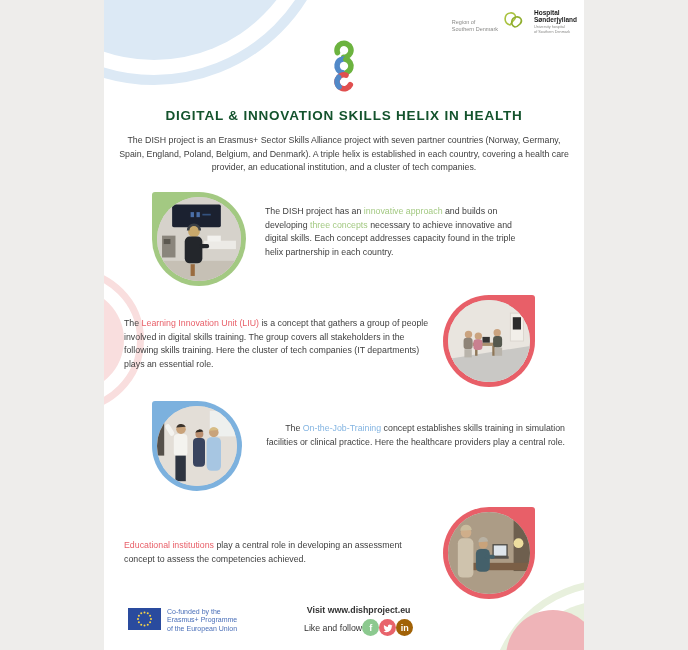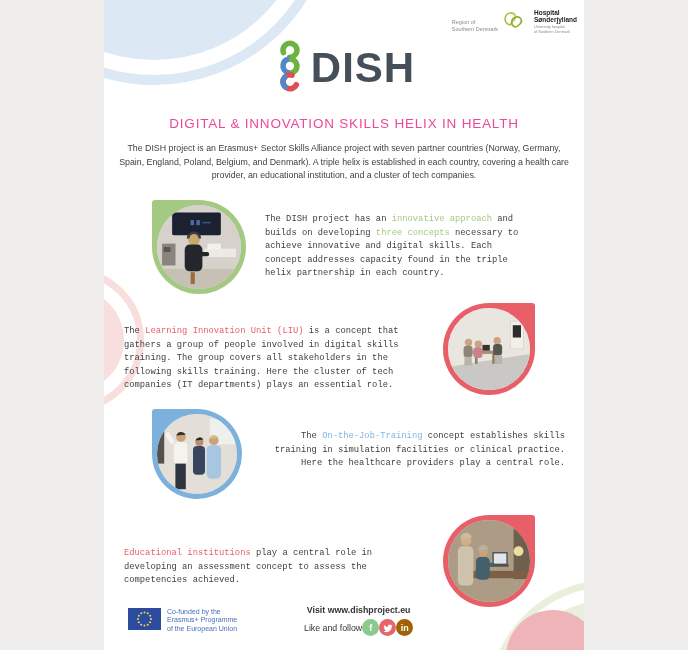--- a/index.html
+++ b/index.html
@@ -41,33 +41,33 @@
     position:relative; z-index:1;
     margin-top:40px;
     display:flex; justify-content:center; align-items:center; gap:4px;
   }
   .dish-word {
     font-size:42px; font-weight:bold; letter-spacing:1px;
     color:#454f5a;
   }
   .main-title {
     position:relative; z-index:1;
-    margin-top:20px; text-align:center;
-    font-size:13.5px; font-weight:normal; letter-spacing:0.8px;
-    color:#ec4899;
+    margin-top:12px; text-align:center;
+    font-size:13.5px; font-weight:bold; letter-spacing:0.8px;
+    color:#14532d;
   }
   .intro {
     position:relative; z-index:1;
     width:452px; margin:11px auto 0;
     text-align:center;
     font-size:8.8px; line-height:1.55; color:#3e3e3e;
   }
 
   
-  .sec { position:relative; z-index:1; display:flex;font-family:Liberation Mono, monospace; }
+  .sec { position:relative; z-index:1; display:flex; }
   .sec-text { font-size:8.8px; line-height:1.55; color:#3e3e3e; }
   .blob { position:relative; flex:0 0 auto; }
   .blob .photo {
     position:absolute; inset:5px;
     border-radius:50%; overflow:hidden; background:#ddd;
   }
   .photo svg { width:100%; height:100%; display:block; }
   .corner-tl { border-radius:3px 50% 50% 50%; }
   .corner-tr { border-radius:50% 3px 50% 50%; }
 
@@ -146,21 +146,20 @@
   <div class="logo-row">
     <span>
       <svg width="34" height="52" viewBox="0 0 36 56">
         <circle cx="18" cy="11" r="7.5" fill="none" stroke="#6cb33f" stroke-width="6" stroke-dasharray="38 9" stroke-linecap="round" transform="rotate(160 18 11)"></circle>
         <circle cx="18" cy="28" r="7.5" fill="none" stroke="#5189c8" stroke-width="6" stroke-dasharray="21 26" stroke-linecap="round" transform="rotate(100 18 28)"></circle>
         <circle cx="18" cy="28" r="7.5" fill="none" stroke="#6cb33f" stroke-width="6" stroke-dasharray="18 29" stroke-linecap="round" transform="rotate(-75 18 28)"></circle>
         <circle cx="18" cy="45" r="7.5" fill="none" stroke="#e04f4f" stroke-width="6" stroke-dasharray="34 13" stroke-linecap="round" transform="rotate(25 18 45)"></circle>
         <circle cx="18" cy="45" r="7.5" fill="none" stroke="#5189c8" stroke-width="6" stroke-dasharray="11 36" stroke-linecap="round" transform="rotate(135 18 45)"></circle>
       </svg>
     </span>
-    <span class="dish-word">DISH</span>
   </div>
 
   <div class="main-title">DIGITAL &amp; INNOVATION SKILLS HELIX IN HEALTH</div>
 
   <p class="intro">The DISH project is an Erasmus+ Sector Skills Alliance project with seven partner countries (Norway, Germany, Spain, England, Poland, Belgium, and Denmark). A triple helix is established in each country, covering a health care provider, an educational institution, and a cluster of tech companies.</p>
 
   <div class="sec sec1">
     <div class="blob corner-tl" style="background: rgb(163, 201, 130);">
       <div class="photo">
         <svg viewBox="0 0 100 100" preserveAspectRatio="xMidYMid slice">

